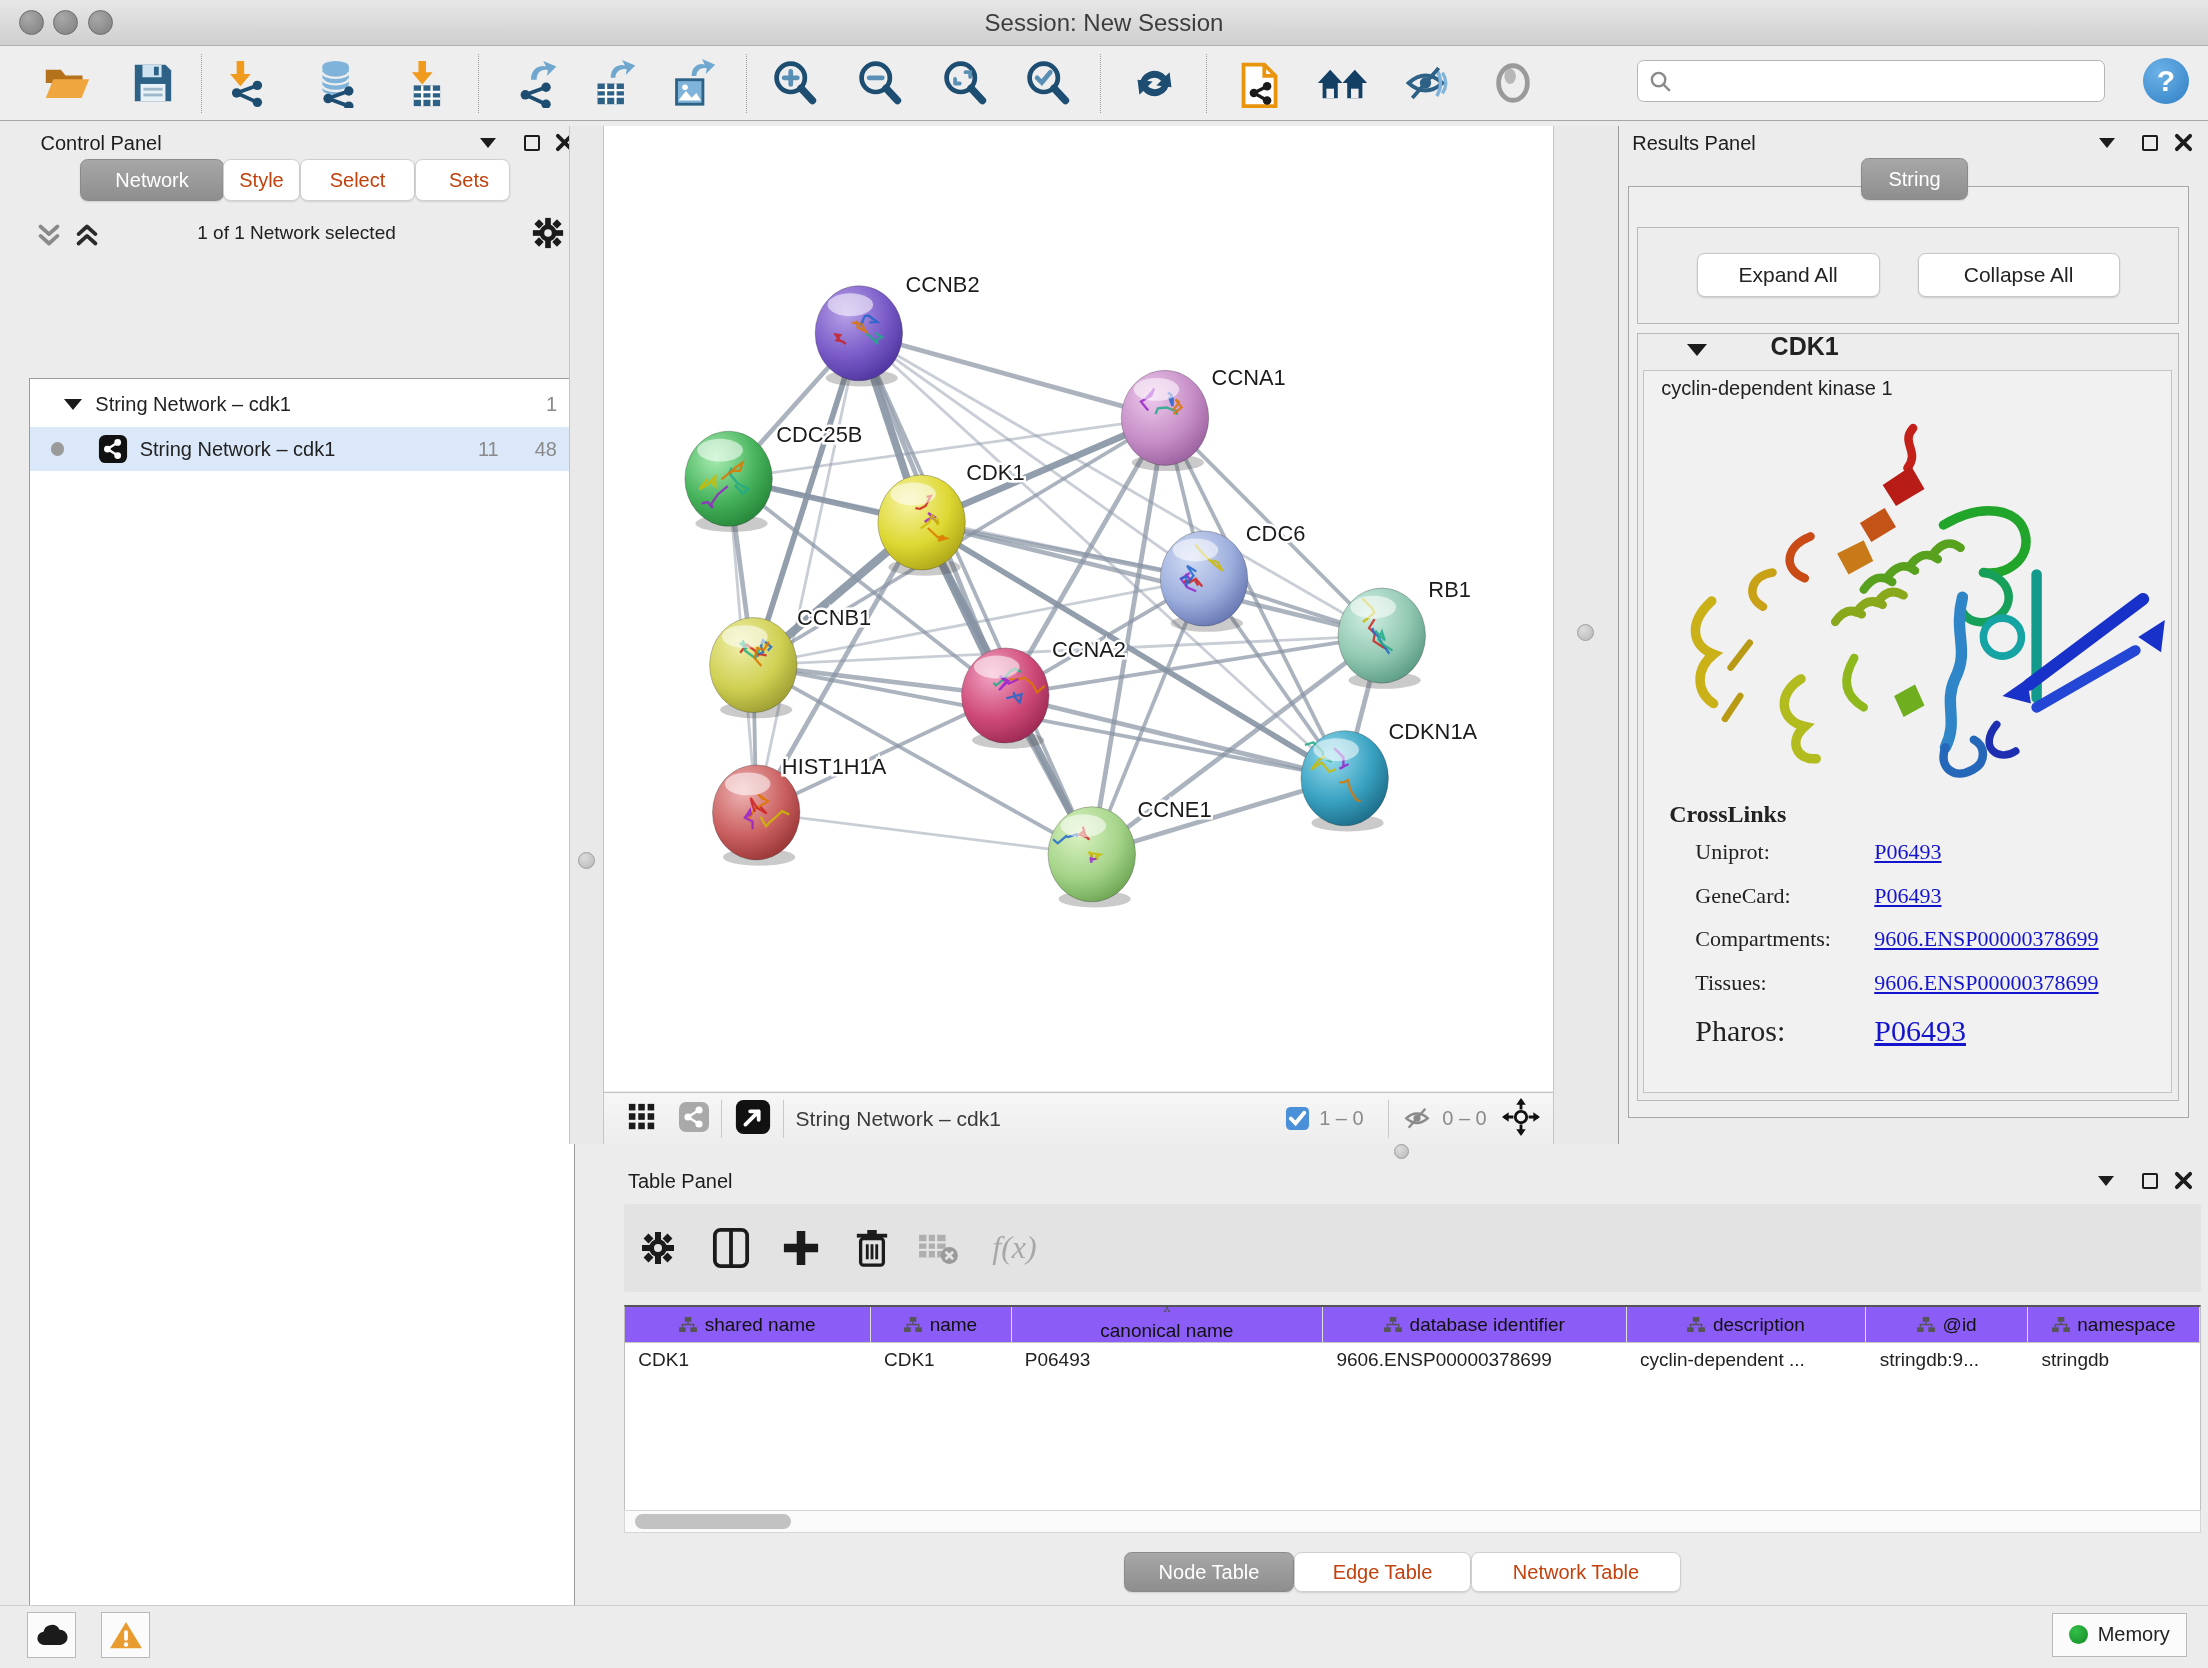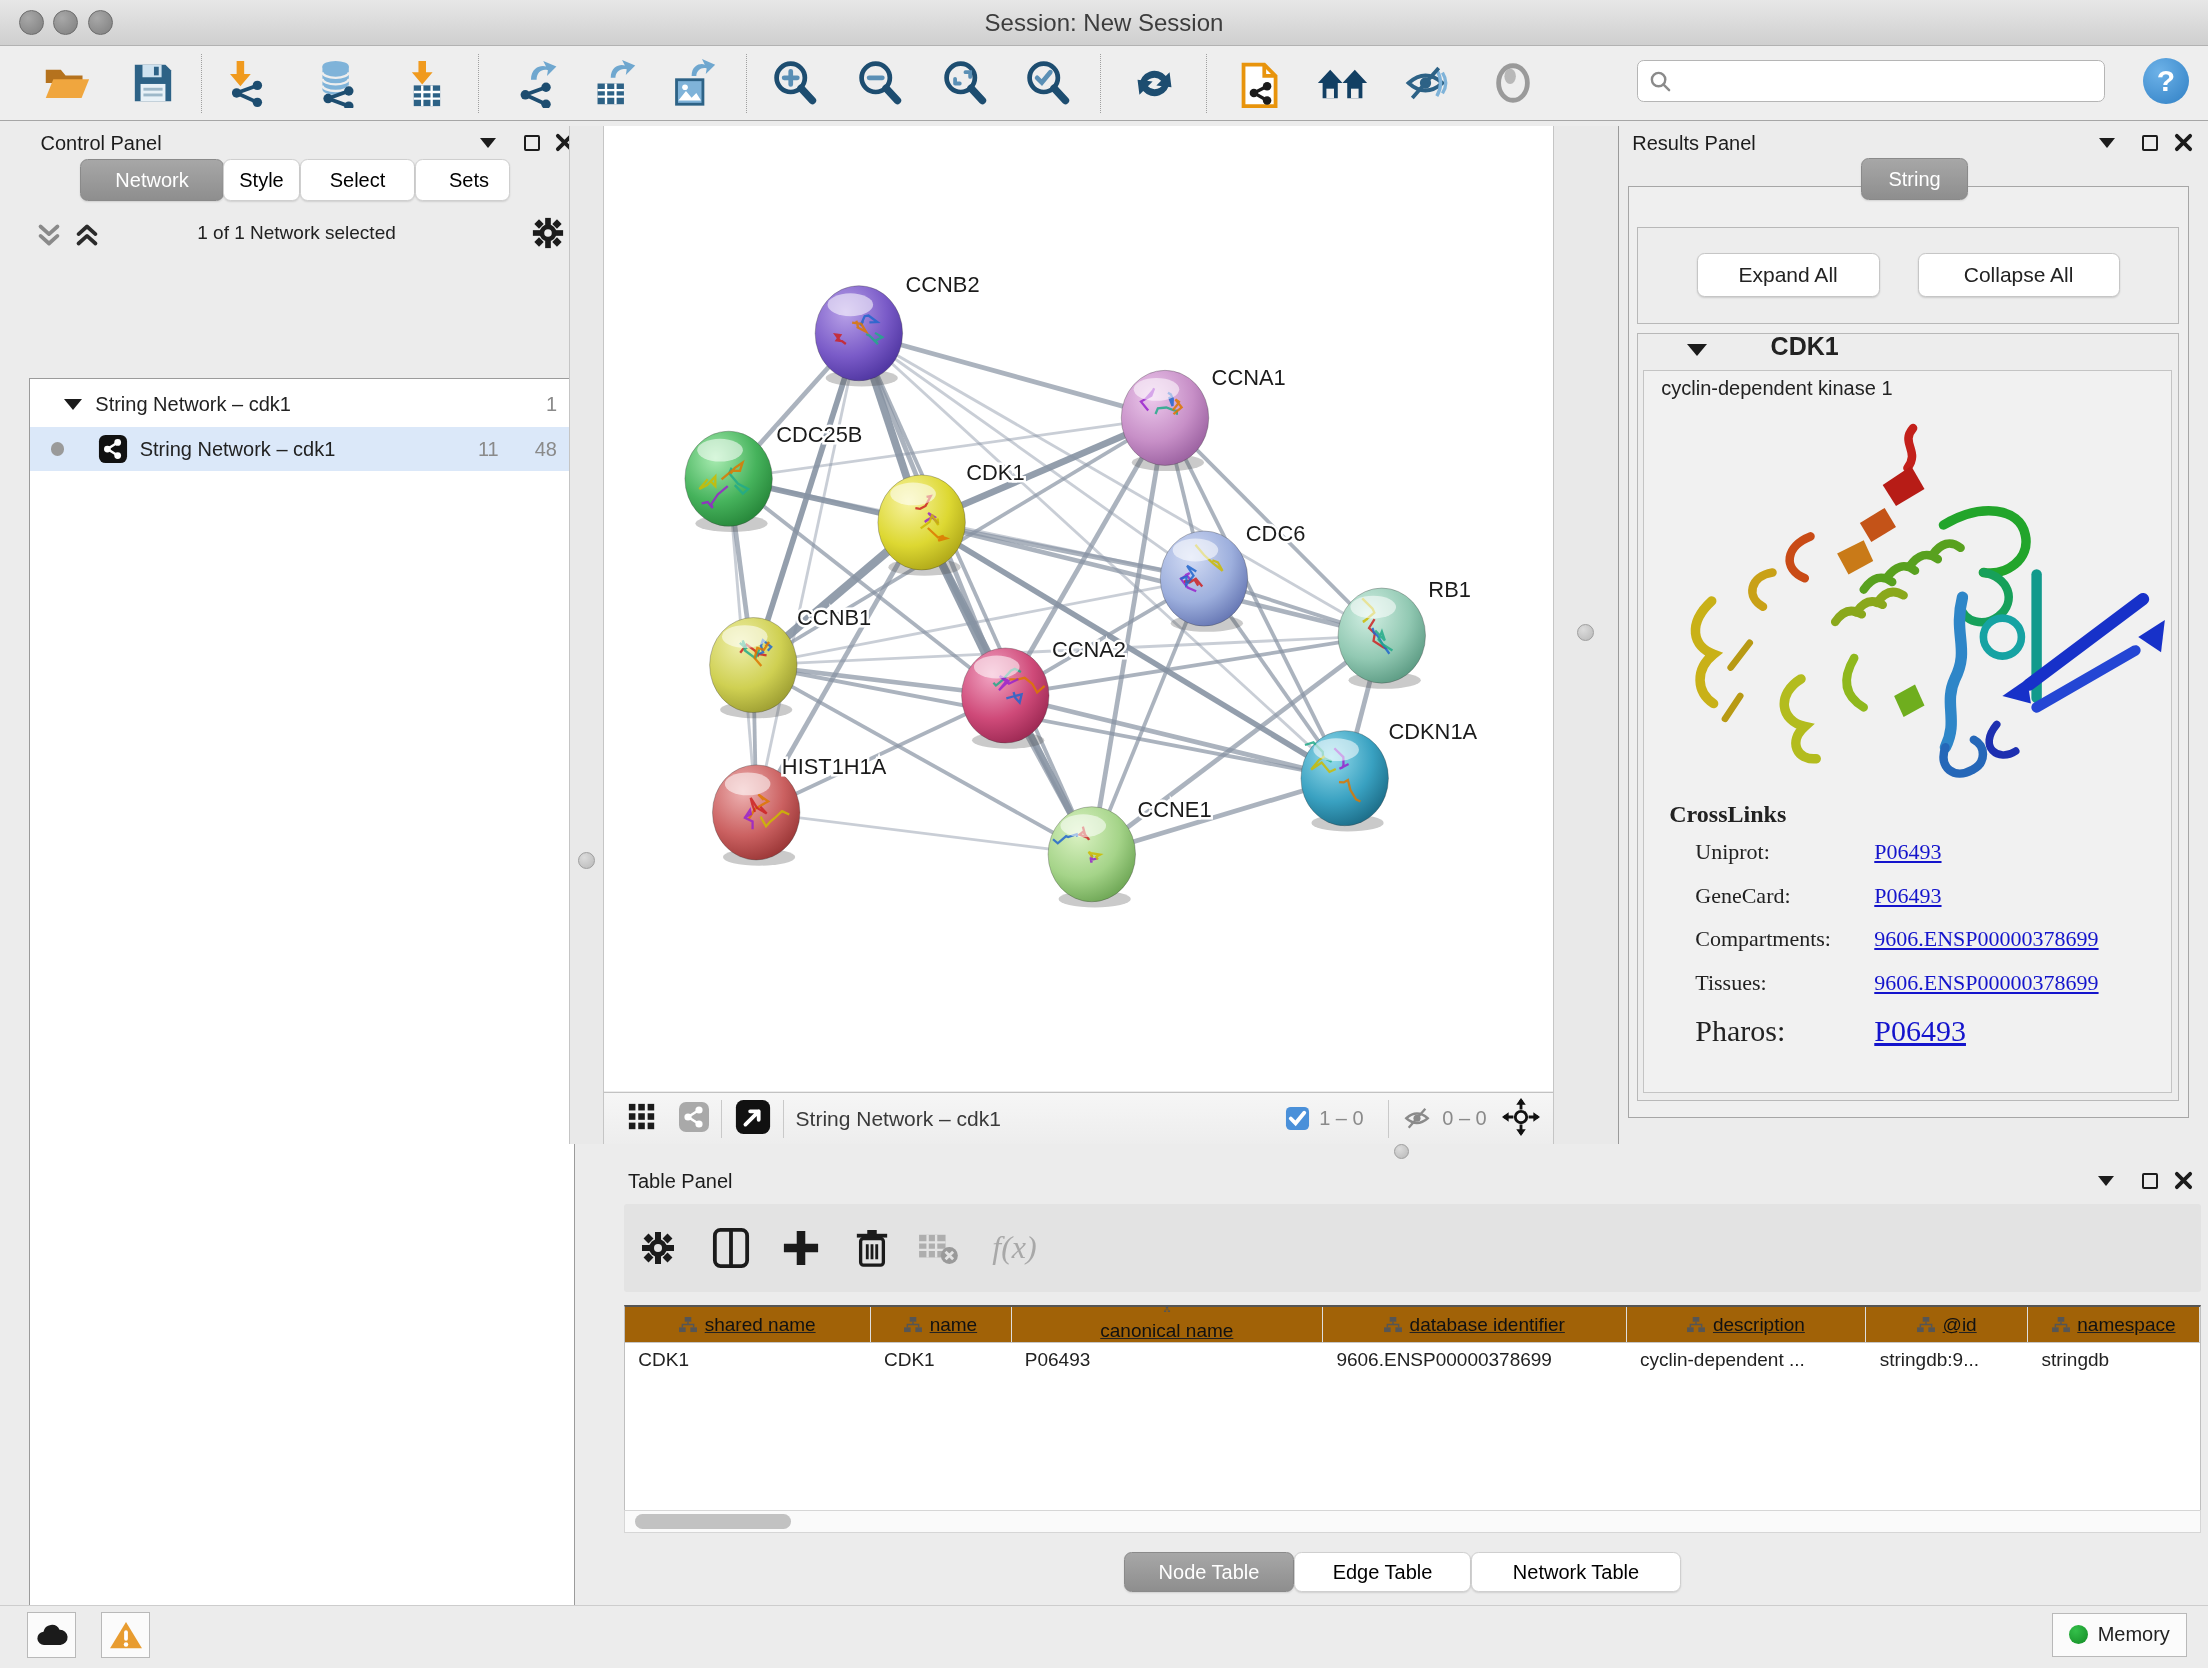--- a/index.html
+++ b/index.html
@@ -29,21 +29,21 @@
            background:radial-gradient(circle at 35% 30%,#6db2e8,#2f7fc4);color:#fff;font-size:30px;font-weight:bold;
            display:flex;align-items:center;justify-content:center;}
 
   
   .ptitle{font-size:20px;color:#1c1c1c;}
   .picon{position:absolute;top:0;width:28.5px;height:28.5px;display:flex;align-items:center;justify-content:center;}
   .tri-down{width:0;height:0;border-left:8.6px solid transparent;border-right:8.6px solid transparent;border-top:10.5px solid #1c1c1c;}
   .sq{width:16px;height:16px;border:2.4px solid #1c1c1c;border-radius:1.9px;background:transparent;}
 
   .tab{position:absolute;height:42px;border-radius:7.6px;display:flex;align-items:center;justify-content:center;
-       font-size:20px;background:#ffffff;border:1px solid #cfcfcf;color:#000000;box-shadow:0 1px 1.9px rgba(0,0,0,.12);}
+       font-size:20px;background:#ffffff;border:1px solid #cfcfcf;color:#c2410c;box-shadow:0 1px 1.9px rgba(0,0,0,.12);}
   .tab.sel{background:linear-gradient(#a7a7a7,#8e8e8e);color:#fff;border-color:#8a8a8a;}
 
   
   .tree-box{position:absolute;left:17px;top:257px;width:546px;height:1320px;background:#ffffff;
             border:1.9px solid #9b9b9b;}
   .tree-row{position:absolute;left:0;width:542px;height:44px;display:flex;align-items:center;font-size:20px;}
   .tree-row.sel{background:#dbe8f9;}
   .count{color:#8a8a8a;}
 
   
@@ -61,21 +61,21 @@
           font-size:21px;display:flex;align-items:center;justify-content:center;box-shadow:0 1px 1.9px rgba(0,0,0,.15);}
   .rp-inner{position:absolute;left:5.7px;top:36px;width:529px;height:723px;background:#f1f1f1;border:1px solid #c4c4c4;overflow:hidden;}
   .serif{font-family:"Liberation Serif",serif;}
   .xlink{color:#1414cc;text-decoration:underline;}
 
   
   .tp-toolbar{position:absolute;left:624px;top:1204px;width:1577px;height:88px;background:#e3e3e3;border-radius:2.9px;}
   .tp-icon{position:absolute;top:13.3px;width:61px;height:61px;display:flex;align-items:center;justify-content:center;}
   .tablewrap{position:absolute;left:624px;top:1305px;width:1577px;height:205px;background:#ffffff;
              border-top:2.9px solid #555;border-left:1px solid #bfbfbf;border-right:1px solid #bfbfbf;overflow:hidden;}
-  .thead{display:flex;height:36px;border-bottom:1px solid #c6c6c6;background:#a16207;text-decoration:underline;}
+  .thead{display:flex;height:36px;border-bottom:1px solid #c6c6c6;background:#8b5cf6;}
   .th{display:flex;align-items:center;justify-content:center;font-size:19px;color:#111;border-right:1px solid #dedede;gap:7.6px;overflow:hidden;white-space:nowrap;}
   .trow{display:flex;height:34px;}
   .td{font-size:19px;padding-left:13.3px;display:flex;align-items:center;overflow:hidden;white-space:nowrap;}
   .hscroll{position:absolute;left:624px;top:1510px;width:1577px;height:23px;background:#fafafa;border:1px solid #d6d6d6;}
   .hthumb{position:absolute;left:9.5px;top:2.9px;width:156px;height:15px;border-radius:7.6px;background:#c2c2c2;}
 
   
   .statusbar{position:absolute;left:0;top:1605px;width:2208px;height:63px;background:#ececec;border-top:1px solid #cdcdcd;}
   .sbtn{position:absolute;top:5.7px;width:49px;height:46px;background:#fbfbfb;border:1.9px solid #b9b9b9;
         display:flex;align-items:center;justify-content:center;}

